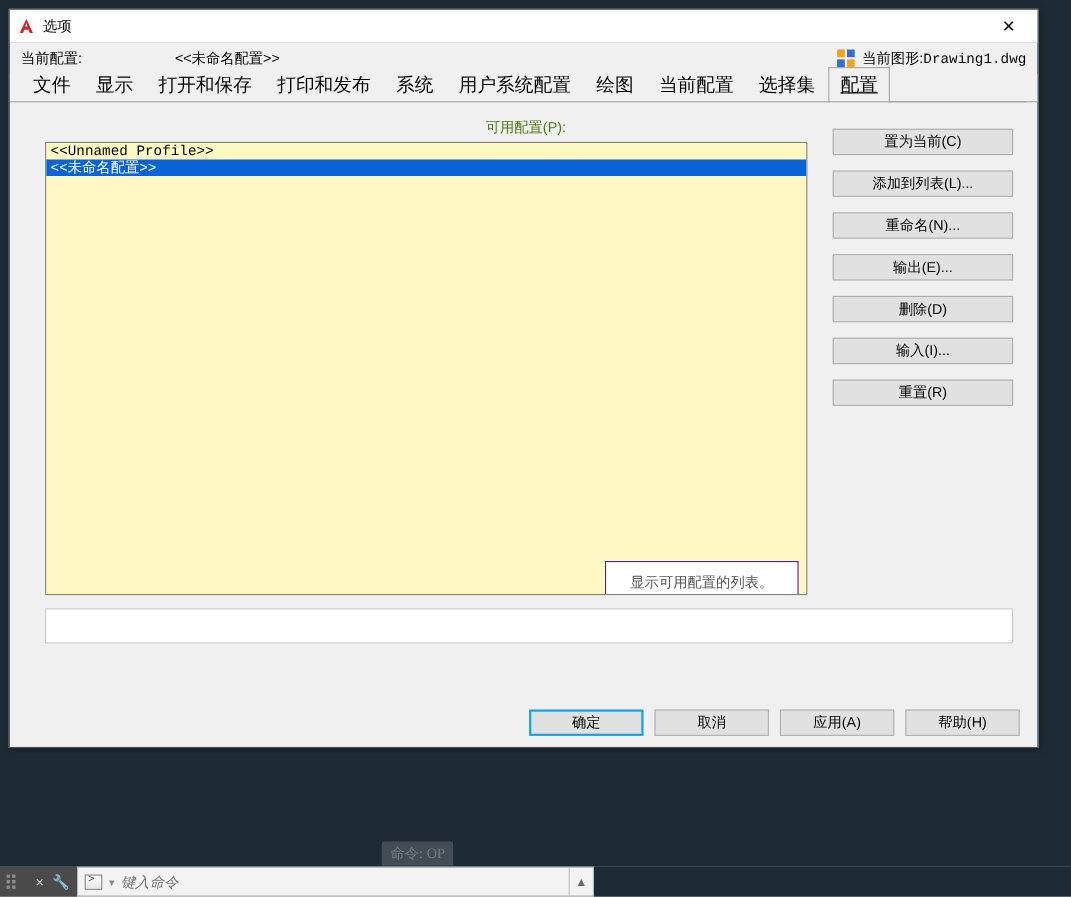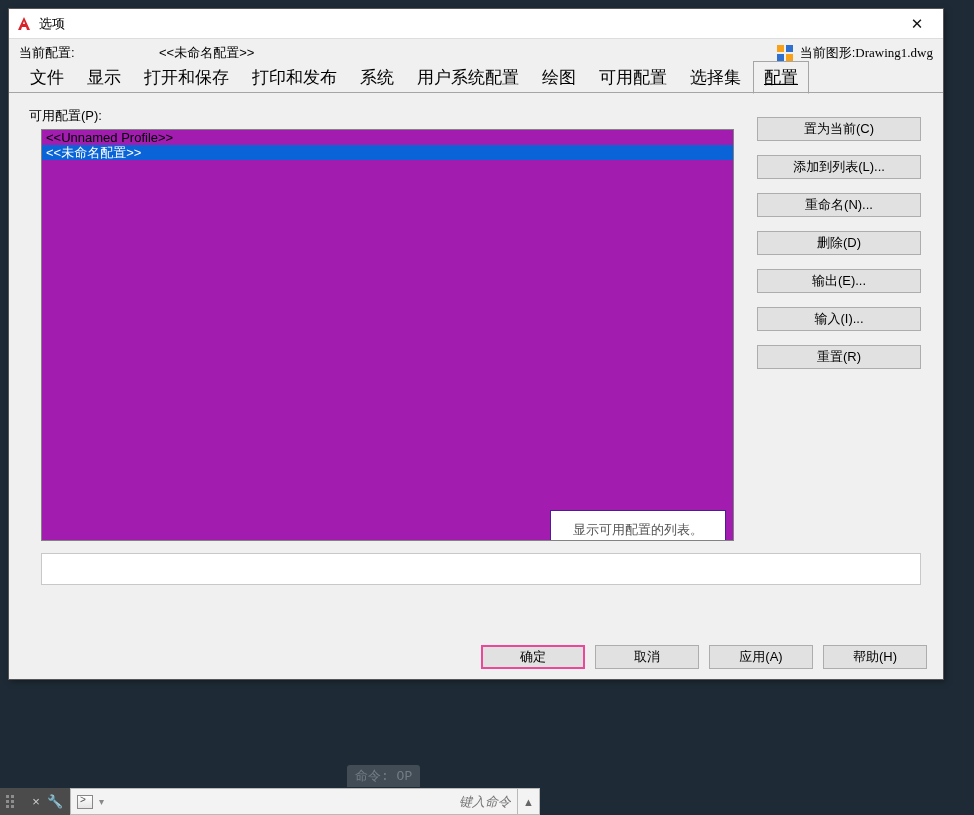--- a/index.html
+++ b/index.html
@@ -13,59 +13,59 @@
 .titlebar .title-text { color: #000; }
 .titlebar .spacer { flex: 1; }
 .titlebar .close { width: 40px; height: 24px; display: flex; align-items: center; justify-content: center; font-size: 15px; color:#111; }
 
 .info-row { height: 28px; display: flex; align-items: center; padding: 0 10px; color:#000;justify-content:center; }
 .info-row .cfg-label { width: 140px; }
 .info-row .cfg-val {}
 .info-row .gap { flex:1; }
 .info-row .dwg-icon { width:18px; height:18px; margin-right:6px; display:inline-block; }
 .info-row .dwg-label { }
-.info-row .dwg-val { font-family: Liberation Serif, serif; }
+.info-row .dwg-val { font-family: Liberation Mono, monospace; }
 
 .tabstrip { height: 26px; display:flex; align-items:flex-end; padding: 0 10px; background:#f0f0f0; }
 .tab { padding: 4px 10px 4px 10px; color:#000; border:1px solid transparent; border-bottom:none; cursor:default; font-size:17px; }
 .tab + .tab { margin-left:1px; }
 .tab.active { background:#f0f0f0; border:1px solid #a5a5a5; border-bottom:1px solid #f0f0f0; position:relative; top:1px;text-decoration:underline; }
 .tab-spacer { border-bottom:1px solid #a5a5a5; flex:1; height:1px; align-self:flex-end; }
 
 .panel-body { position:relative; height: calc(100% - 30px - 28px - 26px - 44px); padding: 10px 16px 0 16px; border-top:1px solid #a5a5a5; margin-top:-1px; }
-.panel-body .available-label { margin: 4px 0 4px 4px; color:#000000; }
-.listbox { position:absolute; left:32px; top:36px; width:693px; height:412px; border:1px solid #828282; background:#a21caf; overflow:hidden; font-family:Liberation Sans, sans-serif; font-size:13px; }
+.panel-body .available-label { margin: 4px 0 4px 4px; color:#4d7c0f;text-align:center; }
+.listbox { position:absolute; left:32px; top:36px; width:693px; height:412px; border:1px solid #828282; background:#fef9c3; overflow:hidden; font-family:Liberation Mono, monospace; font-size:13px; }
 .listbox .row { padding:0 4px; height:15px; line-height:15px; white-space:nowrap; }
 .listbox .row.selected { background:#0a64d8; color:#fff; }
 
 .side-buttons { position:absolute; left:748px; top:24px; width:164px; display:flex; flex-direction:column; gap:14px; }
 .side-buttons button, .footer button {
   height:24px; background:#e1e1e1; border:1px solid #adadad; font:inherit; color:#000; cursor:default;
 }
 .side-buttons button { width:100%; }
 
 .tooltip-box { position:absolute; left:508px; top:380px; width:176px; height:40px; border:1px solid #4c1d95; background:#fff; display:flex; align-items:center; justify-content:center; color:#555; }
 
 .sub-box { position:absolute; left:32px; top:460px; width:880px; height:32px; border:1px solid #c8c8c8; background:#fff; }
 
 .footer { position:absolute; left:0; right:0; bottom:0; height:44px; display:flex; align-items:center; justify-content:flex-end; padding: 0 16px; gap:10px; }
 .footer button { width:104px; }
-.footer button.primary { border:2px solid #ec4899; }
+.footer button.primary { border:2px solid #0ea5e9; }
 
-.cmdhistory { position:absolute; left:347px; bottom:28px; height:22px; padding:2px 8px; color:#737d85; background:#424c55; font-size:13px; font-family:Liberation Mono, monospace; border-top-left-radius:3px; border-top-right-radius:3px; }
+.cmdhistory { position:absolute; left:347px; bottom:28px; height:22px; padding:2px 8px; color:#737d85; background:#424c55; font-size:13px; font-family:Liberation Serif, serif; border-top-left-radius:3px; border-top-right-radius:3px; }
 
 .cmdbar { position:absolute; left:0; bottom:0; width:100%; height:27px; background:#dadada; display:flex; align-items:center; }
 .cmdbar .drag { width:70px; height:100%; background:#4b4b4b; display:flex; align-items:center; justify-content:flex-end; padding-right:6px; gap:8px; color:#cfcfcf; }
 .cmdbar .drag .dots { display:grid; grid-template-columns:repeat(2,3px); grid-auto-rows:3px; gap:2px; margin-right:auto; margin-left:6px; }
 .cmdbar .drag .dots span { width:3px; height:3px; background:#8d8d8d; display:block; }
 .cmdbar .inputwrap { flex:1; height:100%; background:#f3f3f3; border:1px solid #b9b9b9; display:flex; align-items:center; padding:0 6px; gap:6px; max-width:450px; }
 .cmdbar .inputwrap .termicon { width:16px; height:14px; border:1px solid #888; background:linear-gradient(#fff,#e5e5e5); position:relative; }
 .cmdbar .inputwrap .termicon::after { content:">"; position:absolute; left:2px; top:-2px; font-size:10px; color:#555; }
 .cmdbar .inputwrap .chev { color:#888; font-size:10px; }
-.cmdbar .inputwrap input { flex:1; border:none; outline:none; background:transparent; font:italic 13px "SimSun",sans-serif; color:#0369a1;text-align:right; }
+.cmdbar .inputwrap input { flex:1; border:none; outline:none; background:transparent; font:italic 13px "SimSun",sans-serif; color:#0369a1; }
 .cmdbar .expand { width:22px; height:100%; background:#f3f3f3; border:1px solid #b9b9b9; border-left:none; display:flex; align-items:center; justify-content:center; color:#666; font-size:11px; }
 .cmdbar .rest { flex:1; background:#1e2b36; height:100%; }
 </style>
 </head>
 <body>
 
 <div class="dialog">
 
   <div class="titlebar">
     <span class="app-logo">
@@ -95,41 +95,41 @@
   </div>
 
   <div class="tabstrip">
     <div class="tab">文件</div>
     <div class="tab">显示</div>
     <div class="tab">打开和保存</div>
     <div class="tab">打印和发布</div>
     <div class="tab">系统</div>
     <div class="tab">用户系统配置</div>
     <div class="tab">绘图</div>
-    <div class="tab">可用配置</div>
+    <div class="tab">当前配置</div>
     <div class="tab">选择集</div>
     <div class="tab active">配置</div>
     <div class="tab-spacer"></div>
   </div>
 
   <div class="panel-body">
     <div class="available-label">可用配置(P):</div>
 
     <div class="listbox">
       <div class="row">&lt;&lt;Unnamed Profile&gt;&gt;</div>
       <div class="row selected">&lt;&lt;未命名配置&gt;&gt;</div>
       <div class="tooltip-box">显示可用配置的列表。</div>
     </div>
 
     <div class="side-buttons">
       <button>置为当前(C)</button>
       <button>添加到列表(L)...</button>
       <button>重命名(N)...</button>
+      <button>输出(E)...</button>
       <button>删除(D)</button>
-      <button>输出(E)...</button>
       <button>输入(I)...</button>
       <button>重置(R)</button>
     </div>
 
     <div class="sub-box"></div>
   </div>
 
   <div class="footer">
     <button class="primary">确定</button>
     <button>取消</button>

